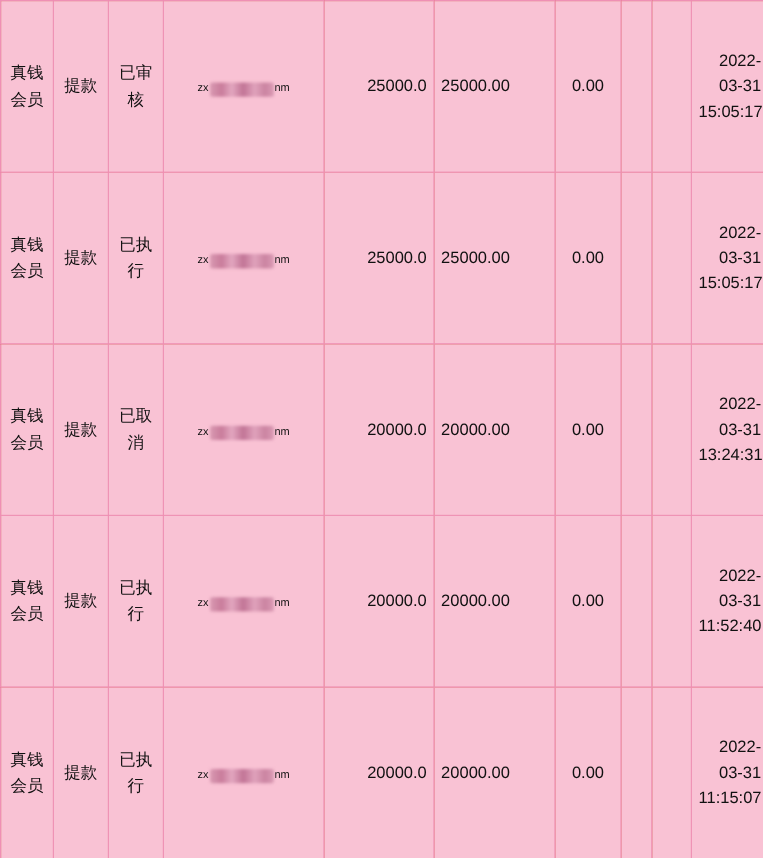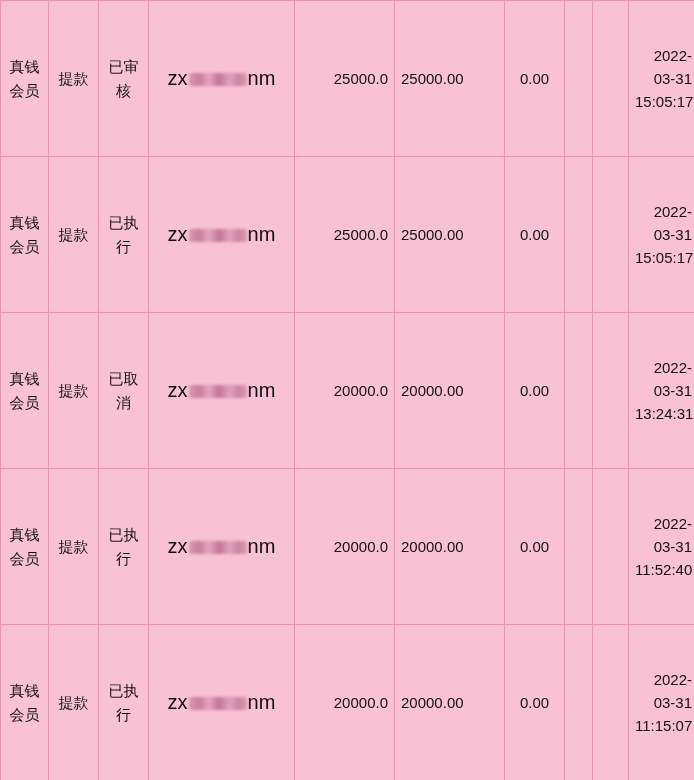--- a/index.html
+++ b/index.html
@@ -57,21 +57,21 @@
   }
   .col-member .vertical-zh { letter-spacing: 0; }
   .col-type .vertical-zh { }
   .col-status .vertical-zh { }
 
   .acct {
     display: inline-flex;
     align-items: center;
     justify-content: center;
     white-space: nowrap;
-    font-size: 20px;
+    font-size: 10px;
     color: #111;
   }
   .acct .redacted {
     display: inline-block;
     width: 58px;
     height: 13px;
     margin: 0 1px;
     border-radius: 2px;
     background: linear-gradient(90deg,
         rgba(214,150,175,0.95) 0%,

